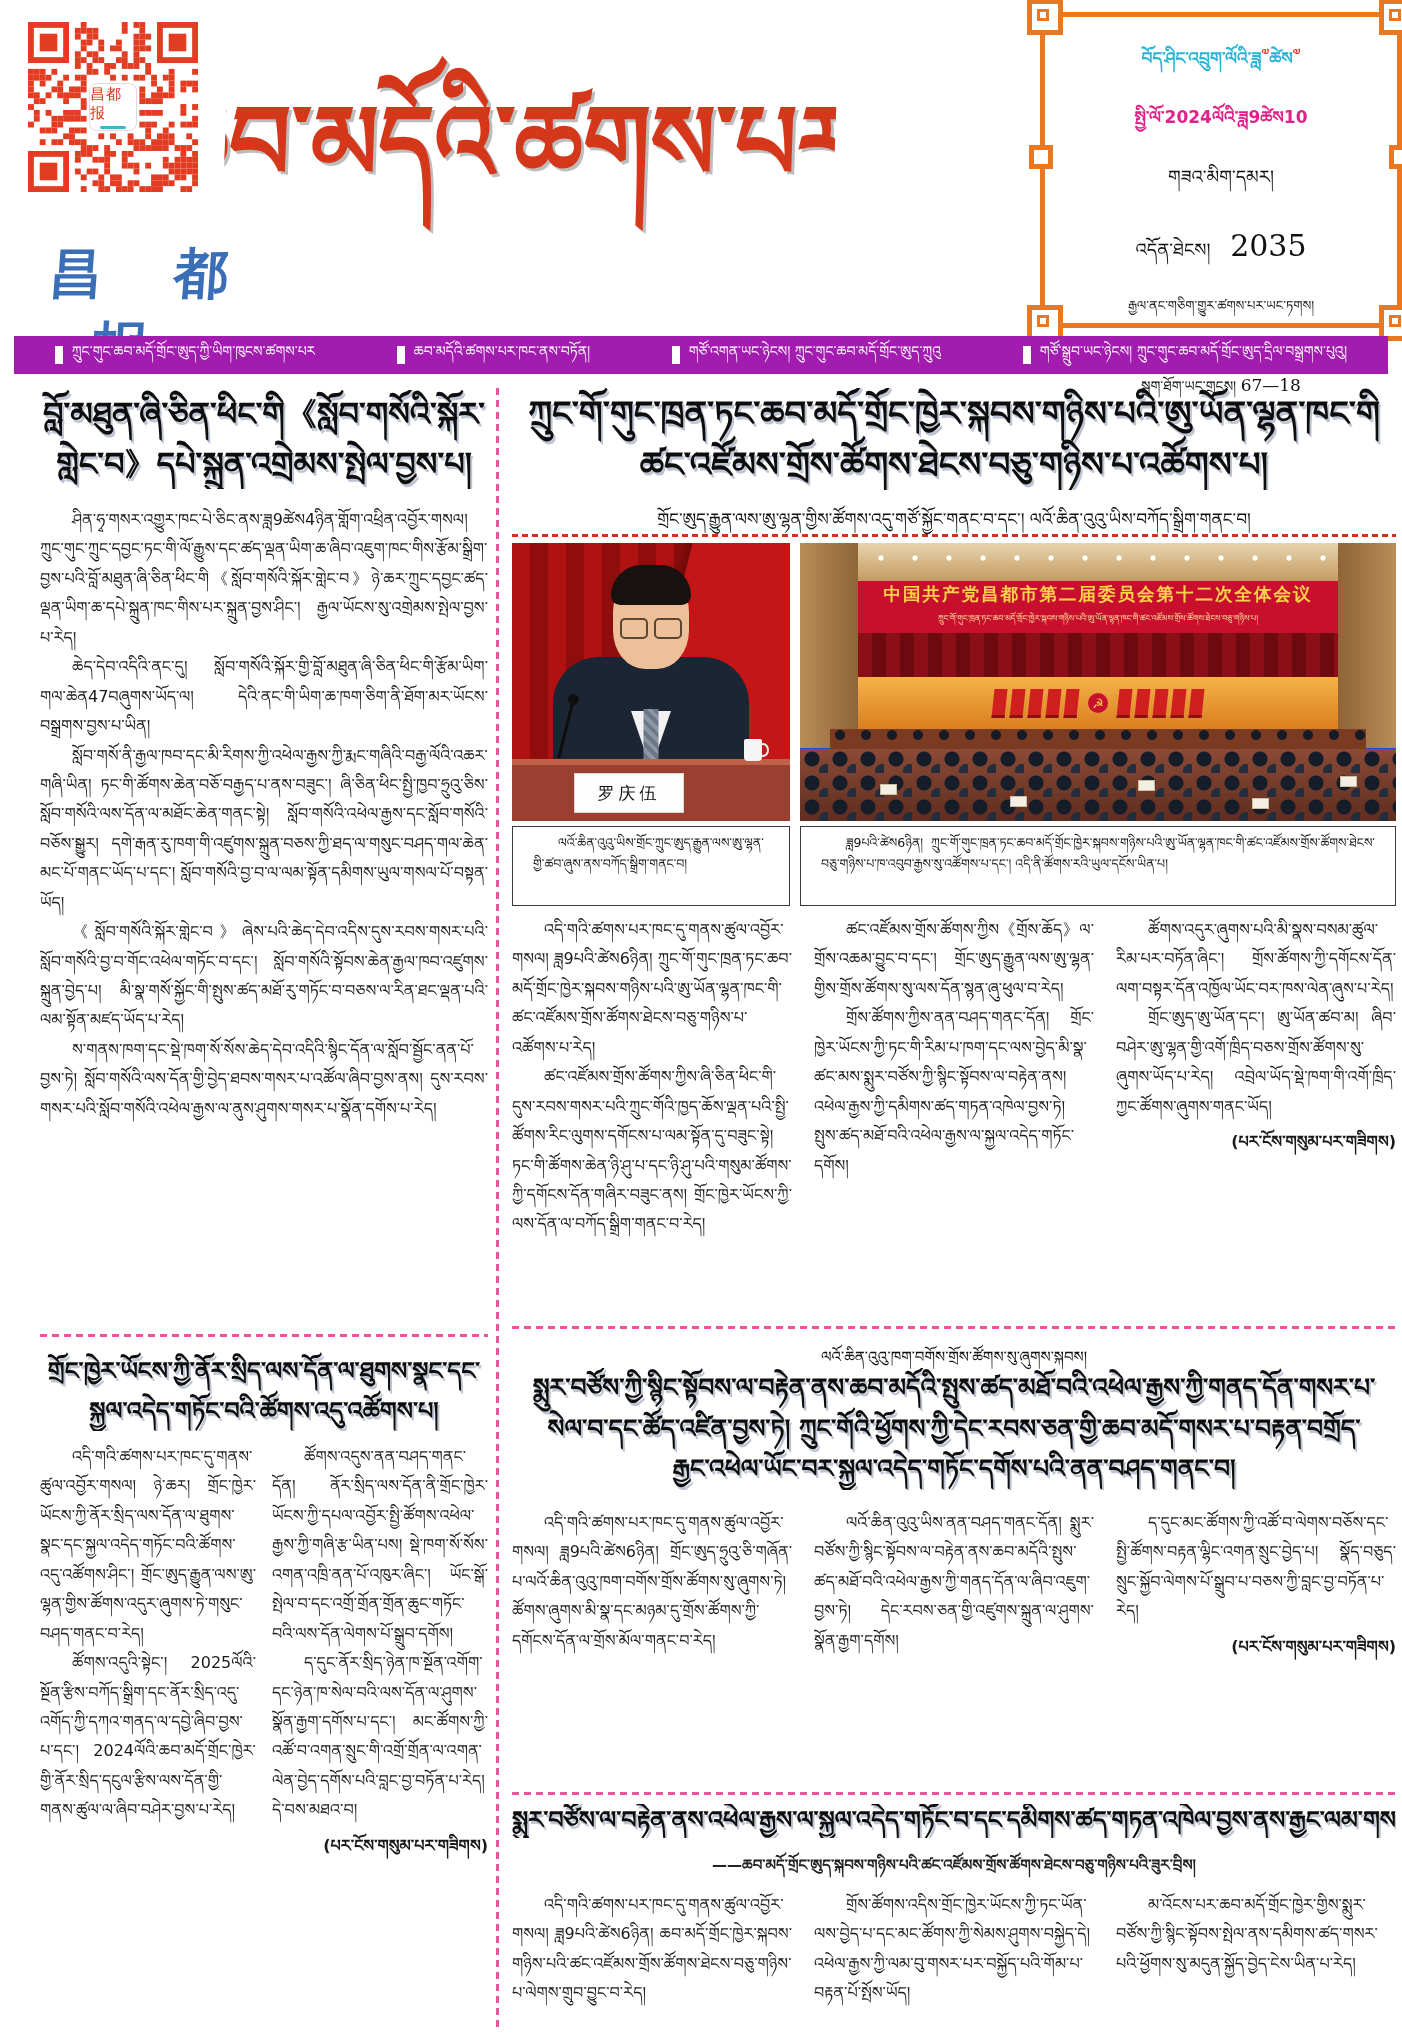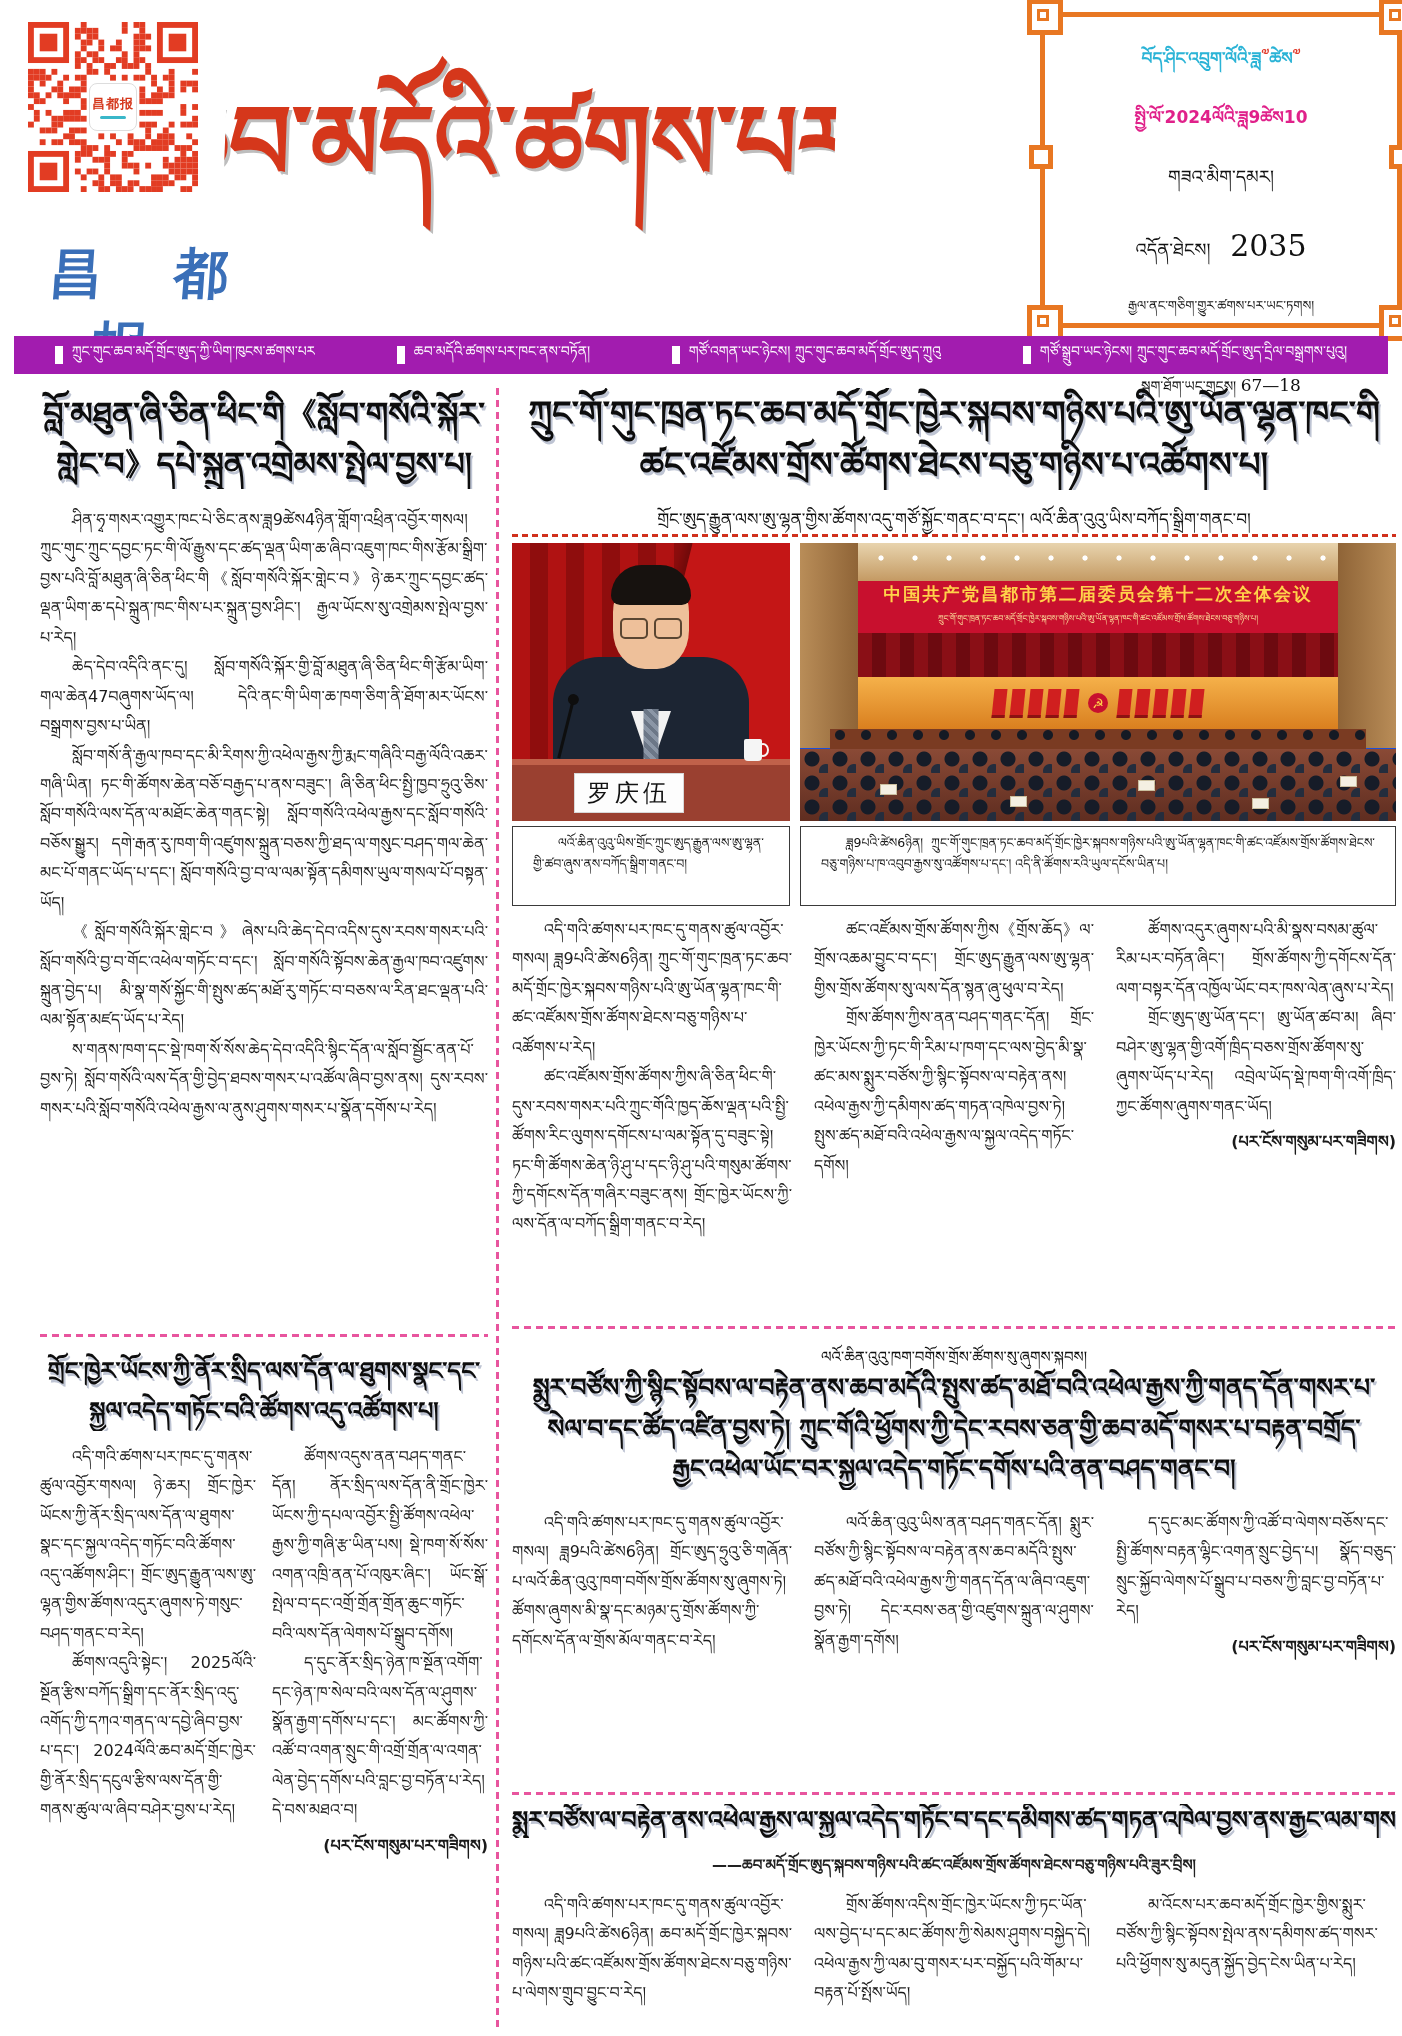--- a/index.html
+++ b/index.html
@@ -6,21 +6,21 @@
   .page{position:relative;width:1402px;height:2036px;background:#ffffff;margin:0 auto;
         font-family:"DejaVu Sans","Liberation Sans",sans-serif;color:#1a1a1a;overflow:hidden;}
   .abs{position:absolute;}
 
   
   .qr{left:28px;top:22px;width:170px;height:170px;}
   .qr svg{width:100%;height:100%;display:block;}
   .qr-center{position:absolute;left:50%;top:50%;transform:translate(-50%,-50%);
              width:46px;height:46px;background:#fff;border:1px solid #ddd;border-radius:8px;
              display:flex;flex-direction:column;align-items:center;justify-content:center;}
-  .qr-center .t{color:#d5371b;font-size:13px;font-weight:bold;letter-spacing:1px;}
+  .qr-center .t{color:#d5371b;font-size:15px;font-weight:normal;letter-spacing:1px;}
   .qr-center .u{width:26px;height:3px;background:#39b7c9;margin-top:3px;border-radius:2px;}
   .cn-name{left:10px;top:238px;width:252px;text-align:center;color:#3a6fb8;
            font-size:54px;font-weight:bold;letter-spacing:26px;text-indent:26px;
            transform:skewX(-4deg);font-family:"DejaVu Serif","Liberation Serif",serif;}
   .masthead{left:225px;top:38px;width:610px;height:210px;display:flex;align-items:center;justify-content:center;
             color:#d5371b;font-size:96px;font-weight:bold;line-height:1;
             text-shadow:3px 3px 0 #bdbdbd;transform:skewX(-2deg) scaleY(1.08);white-space:nowrap;overflow:hidden;}
 
   
   .frame{left:1040px;top:12px;width:352px;height:306px;border:5px solid #e87722;}
@@ -95,21 +95,21 @@
   .p1-tie{position:absolute;left:50%;bottom:58px;transform:translateX(-50%);width:15px;height:54px;
           background:repeating-linear-gradient(45deg,#8b96a6 0 4px,#6c7787 4px 8px);}
   .p1-head{position:absolute;left:50%;bottom:152px;transform:translateX(-50%);width:76px;height:92px;
            background:#eec09a;border-radius:38% 38% 42% 42%;}
   .p1-hair{position:absolute;left:50%;bottom:216px;transform:translateX(-50%);width:80px;height:40px;
            background:#17120f;border-radius:40px 40px 12px 12px;}
   .p1-glasses{position:absolute;left:50%;bottom:182px;transform:translateX(-50%);display:flex;gap:6px;align-items:center;}
   .p1-glasses i{width:24px;height:17px;border:2px solid #5a4632;border-radius:5px;display:block;}
   .p1-desk{position:absolute;left:0;bottom:0;width:100%;height:56px;background:#9a4030;border-top:6px solid #c0614a;}
   .p1-plate{position:absolute;left:62px;bottom:8px;width:108px;height:38px;background:#fdfdfd;border:1px solid #d8d8d8;
-            display:flex;align-items:center;justify-content:center;font-size:24px;color:#111;
+            display:flex;align-items:center;justify-content:center;font-size:17px;color:#111;
             font-family:Liberation Sans, sans-serif;letter-spacing:4px;}
   .p1-cup{position:absolute;right:28px;bottom:60px;width:18px;height:22px;background:#f5f5f5;border-radius:2px 2px 4px 4px;}
   .p1-cup:after{content:"";position:absolute;right:-7px;top:4px;width:8px;height:10px;border:2px solid #f5f5f5;border-radius:50%;}
   .p1-mic{position:absolute;left:52px;bottom:62px;width:3px;height:56px;background:#0e0e0e;transform:rotate(14deg);}
   .p1-mic:after{content:"";position:absolute;left:-4px;top:-10px;width:11px;height:11px;background:#0e0e0e;border-radius:50%;}
 
   .photo2{left:800px;top:543px;width:596px;height:278px;background:#1d4ed8;}
   .p2-ceiling{position:absolute;left:0;top:0;width:100%;height:38px;
               background:linear-gradient(#e8d4ae,#c49a63);}
   .p2-lights{position:absolute;left:30px;top:10px;width:536px;height:10px;

